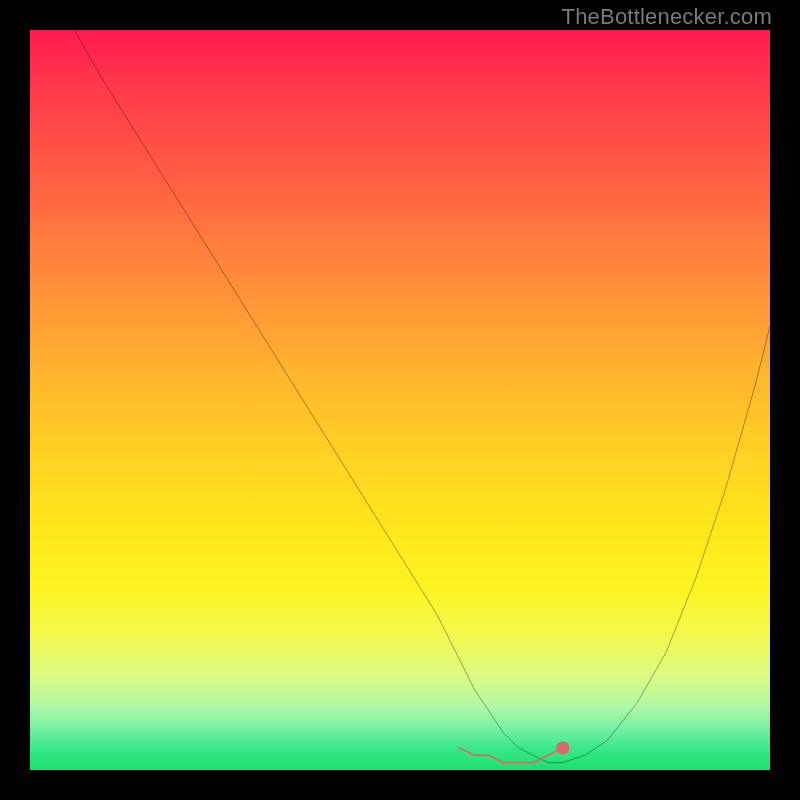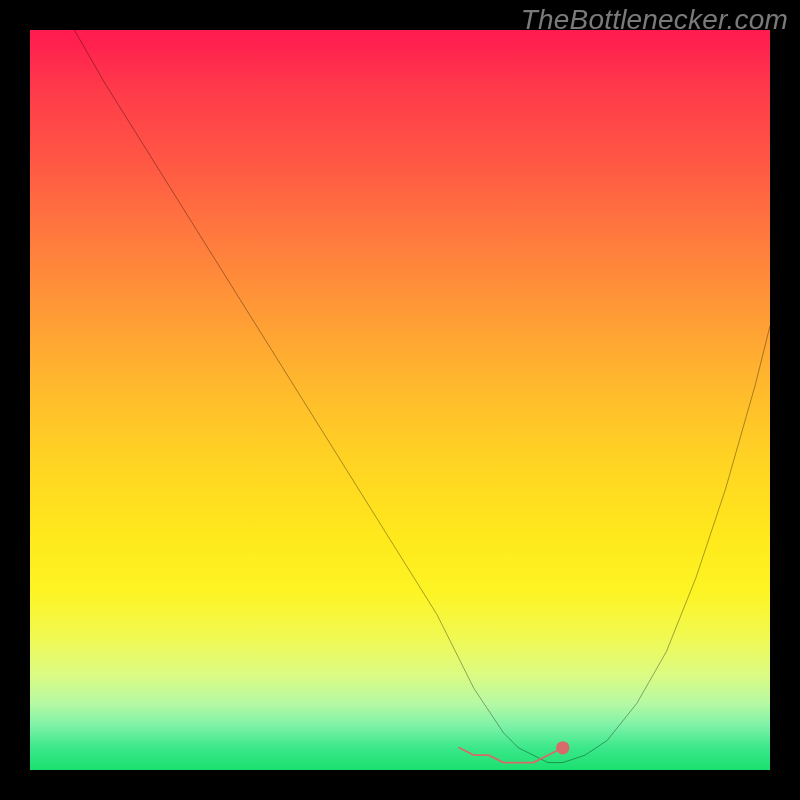--- a/index.html
+++ b/index.html
@@ -49,25 +49,24 @@
   }
   svg.curve {
     position: absolute;
     inset: 0;
     width: 100%;
     height: 100%;
   }
   .watermark {
     position: absolute;
     top: 4px;
-    right: 12px;
+    right: 28px;
     color: #7a7a7a;
-    font-size: 28px;
+    font-size: 22px;
     letter-spacing: 0.2px;
-    font-style: italic;
   }
 </style>
 </head>
 <body>
 
 <div class="frame">
   <div class="plot">
     <div class="gradient"></div>
     <svg class="curve" viewBox="0 0 100 100" preserveAspectRatio="none">
       <path d="M6,0

